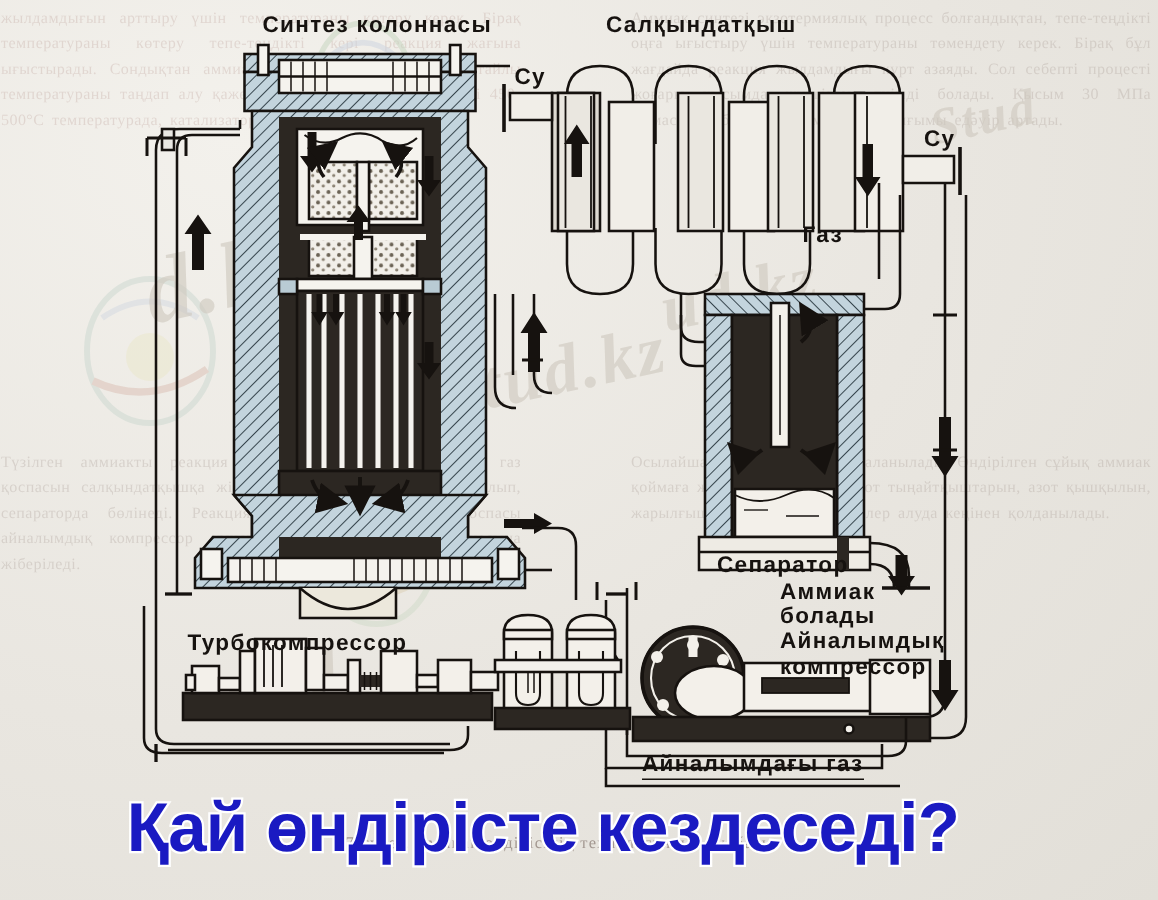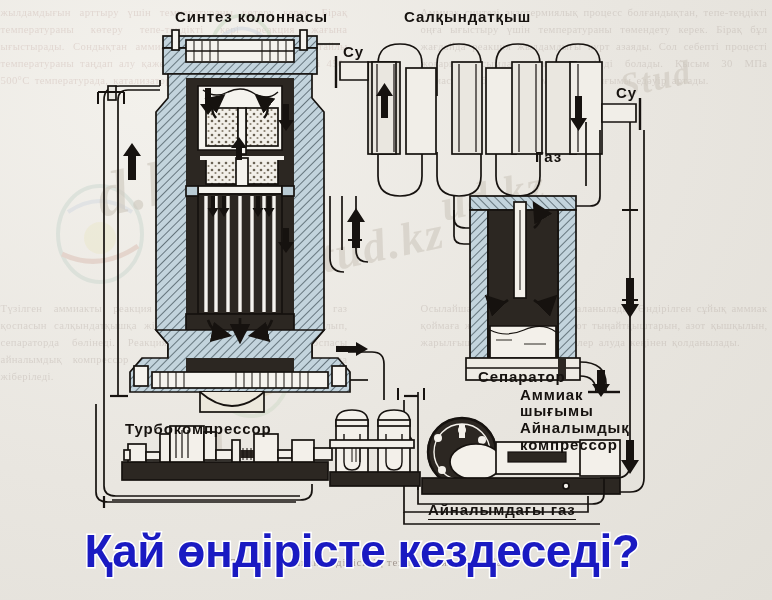--- a/index.html
+++ b/index.html
@@ -480,21 +480,21 @@
   </svg>
 
   <div class="dlabel" style="left:175px;top:8px;">Синтез колоннасы</div>
   <div class="dlabel" style="left:404px;top:8px;">Салқындатқыш</div>
   <div class="dlabel" style="left:343px;top:43px;">Су</div>
   <div class="dlabel" style="left:616px;top:84px;">Су</div>
   <div class="dlabel" style="left:535px;top:148px;">Газ</div>
 
   <div class="dlabel" style="left:478px;top:368px;">Сепаратор</div>
   <div class="dlabel" style="left:520px;top:386px;">Аммиак</div>
-  <div class="dlabel" style="left:520px;top:402px;">шығымы</div>
+  <div class="dlabel" style="left:520px;top:402px;">болады</div>
   <div class="dlabel" style="left:520px;top:419px;">Айналымдық</div>
   <div class="dlabel" style="left:520px;top:436px;">компрессор</div>
 
   <div class="dlabel" style="left:125px;top:420px;">Турбокомпрессор</div>
   <div class="dlabel uline" style="left:428px;top:501px;">Айналымдағы газ</div>
 
   <div id="caption">57-сурет. Аммиак өндірісінің технологиялық сұлбасы</div>
 
   <div id="question">
     <span class="inner">Қай өндірісте кездеседі?</span>

